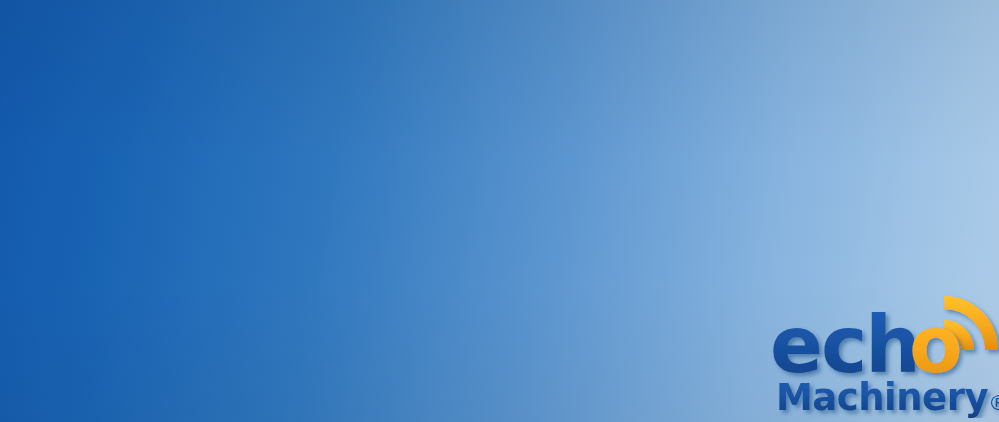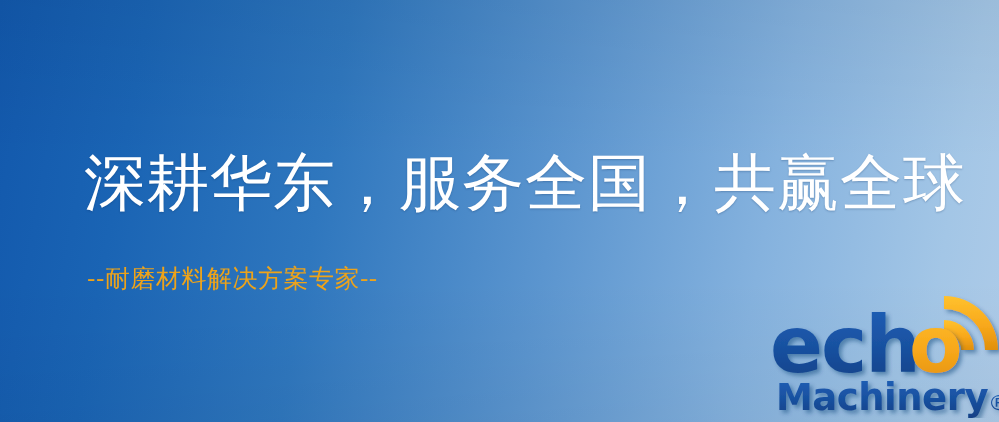--- a/index.html
+++ b/index.html
@@ -81,23 +81,21 @@
   }
   .logo svg { display: block; width: 100%; height: 100%; }
 </style>
 </head>
 <body>
 
 <div class="banner">
 
   <div class="banner-sheen"></div>
 
-  <h1 class="headline">深耕华东，服务全国，共赢全球</h1>
 
-  <p class="subtitle">--耐磨材料解决方案专家--</p>
 
   <div class="logo">
     <svg viewBox="0 0 252 130" xmlns="http://www.w3.org/2000/svg" aria-hidden="true">
       <defs>
         <filter id="dropsh" x="-25%" y="-25%" width="160%" height="160%">
           <feDropShadow dx="3" dy="3" stdDeviation="2.2" flood-color="#0d3a72" flood-opacity="0.45"></feDropShadow>
         </filter>
         <linearGradient id="blueGrad" x1="0" y1="0" x2="0" y2="1">
           <stop offset="0%" stop-color="#2160b8"></stop>
           <stop offset="55%" stop-color="#18509f"></stop>

